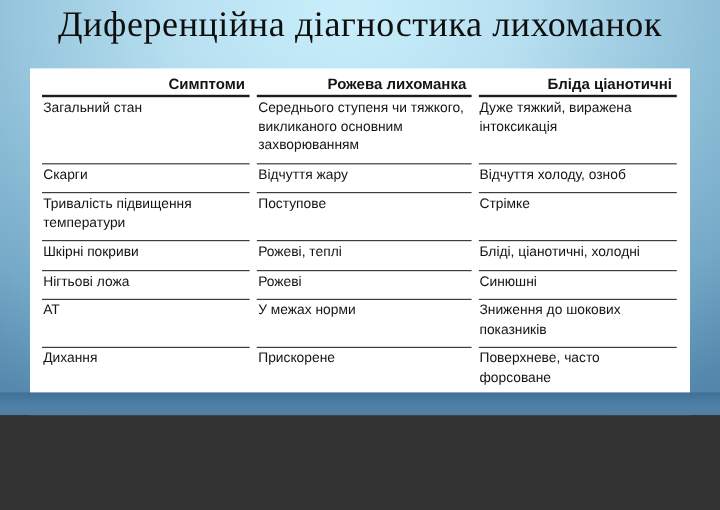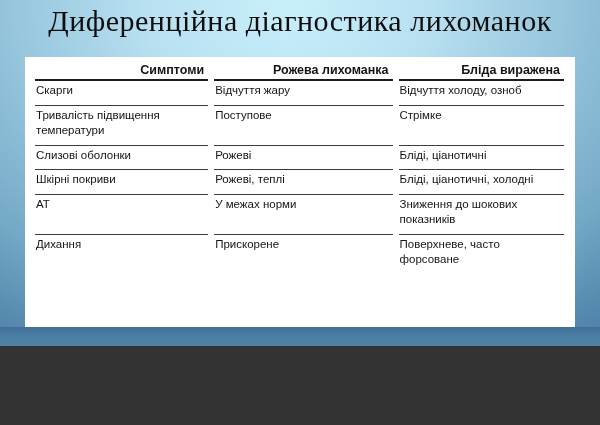--- a/index.html
+++ b/index.html
@@ -91,43 +91,48 @@
     <table class="diag-table">
       <colgroup>
         <col class="c-symptom">
         <col class="c-pink">
         <col class="c-pale">
       </colgroup>
       <thead>
         <tr>
           <th>Симптоми</th>
           <th>Рожева лихоманка</th>
-          <th>Бліда виражена</th>
+          <th>Бліда ціанотичні</th>
         </tr>
       </thead>
       <tbody>
+        <tr>
+          <td>Загальний стан</td>
+          <td>Середнього ступеня чи тяжкого, викликаного основним захворюванням</td>
+          <td>Дуже тяжкий, виражена інтоксикація</td>
+        </tr>
         <tr>
           <td>Скарги</td>
           <td>Відчуття жару</td>
           <td>Відчуття холоду, озноб</td>
         </tr>
         <tr>
           <td>Тривалість підвищення температури</td>
           <td>Поступове</td>
           <td>Стрімке</td>
         </tr>
         <tr>
-          <td>Слизові оболонки</td>
-          <td>Рожеві</td>
-          <td>Бліді, ціанотичні</td>
-        </tr>
-        <tr>
           <td>Шкірні покриви</td>
           <td>Рожеві, теплі</td>
           <td>Бліді, ціанотичні, холодні</td>
+        </tr>
+        <tr>
+          <td>Нігтьові ложа</td>
+          <td>Рожеві</td>
+          <td>Синюшні</td>
         </tr>
         <tr>
           <td>АТ</td>
           <td>У межах норми</td>
           <td>Зниження до шокових показників</td>
         </tr>
         <tr>
           <td>Дихання</td>
           <td>Прискорене</td>
           <td>Поверхневе, часто форсоване</td>

